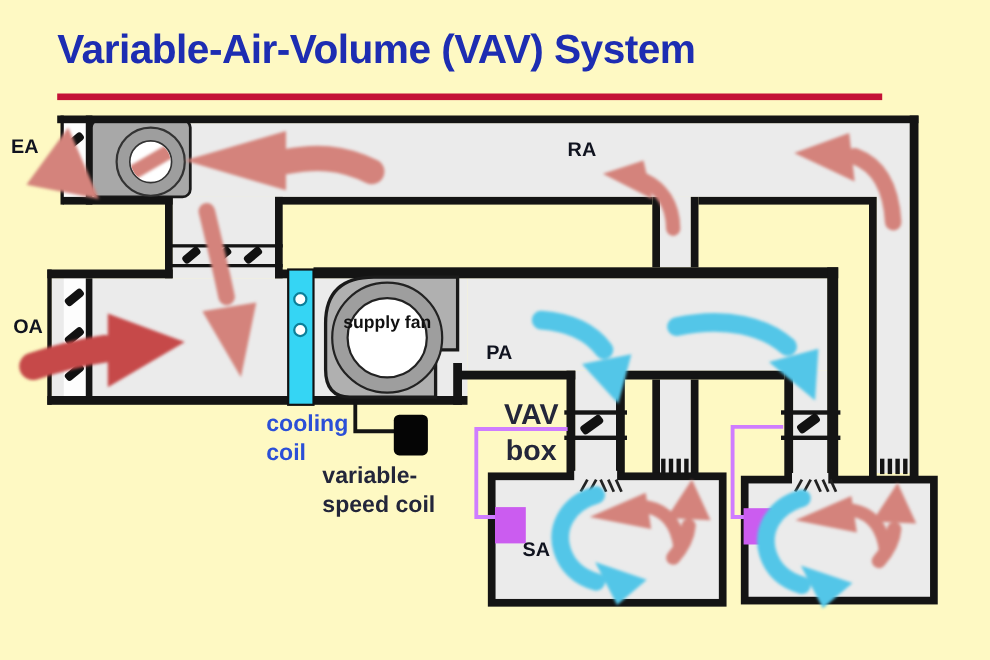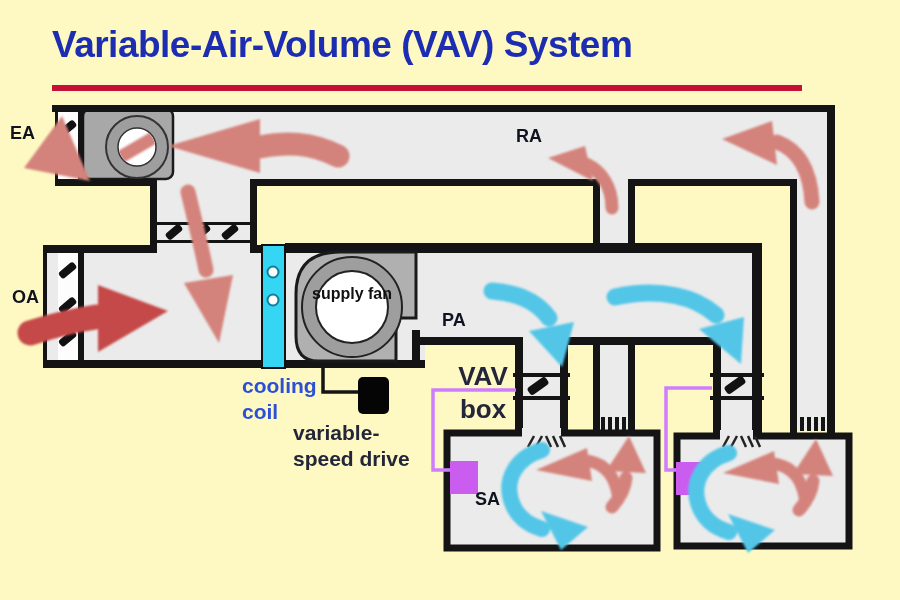--- a/index.html
+++ b/index.html
@@ -249,15 +249,15 @@
   <div id="title-underline"></div>
 
   <div id="lbl-ea" class="lbl duct-lbl">EA</div>
   <div id="lbl-ra" class="lbl duct-lbl">RA</div>
   <div id="lbl-oa" class="lbl duct-lbl">OA</div>
   <div id="lbl-pa" class="lbl duct-lbl">PA</div>
   <div id="lbl-sa" class="lbl duct-lbl">SA</div>
 
   <div id="lbl-supply-fan" class="lbl">supply fan</div>
   <div id="lbl-cooling-coil" class="lbl comp-lbl blue-lbl">cooling coil</div>
-  <div id="lbl-vsd" class="lbl comp-lbl">variable-speed drive</div>
+  <div id="lbl-vsd" class="lbl comp-lbl">variable-speed coil</div>
   <div id="lbl-vav-box" class="lbl comp-lbl">VAV box</div>
 </div>
 
 </body></html>

